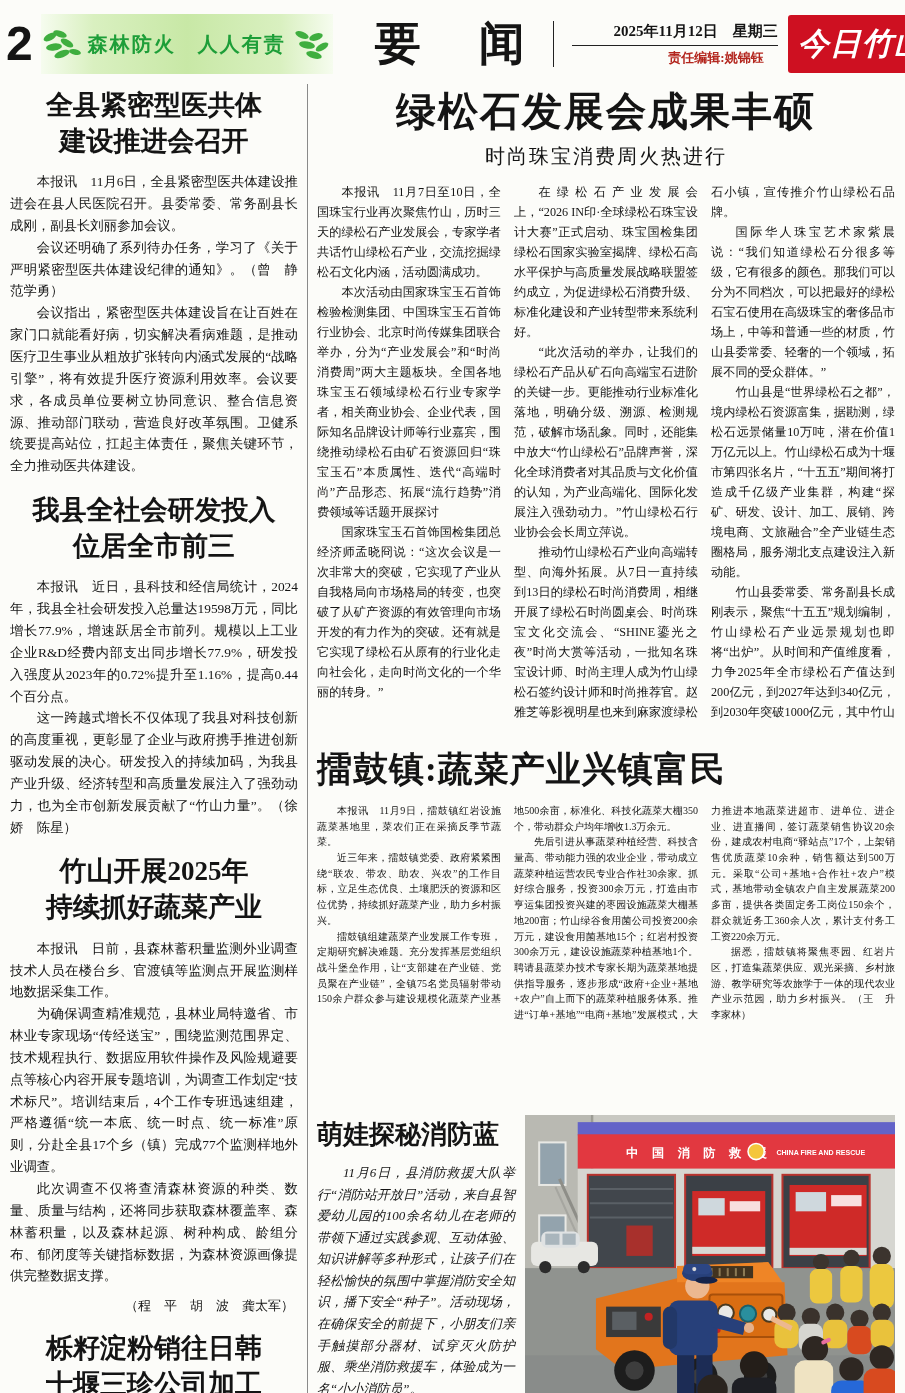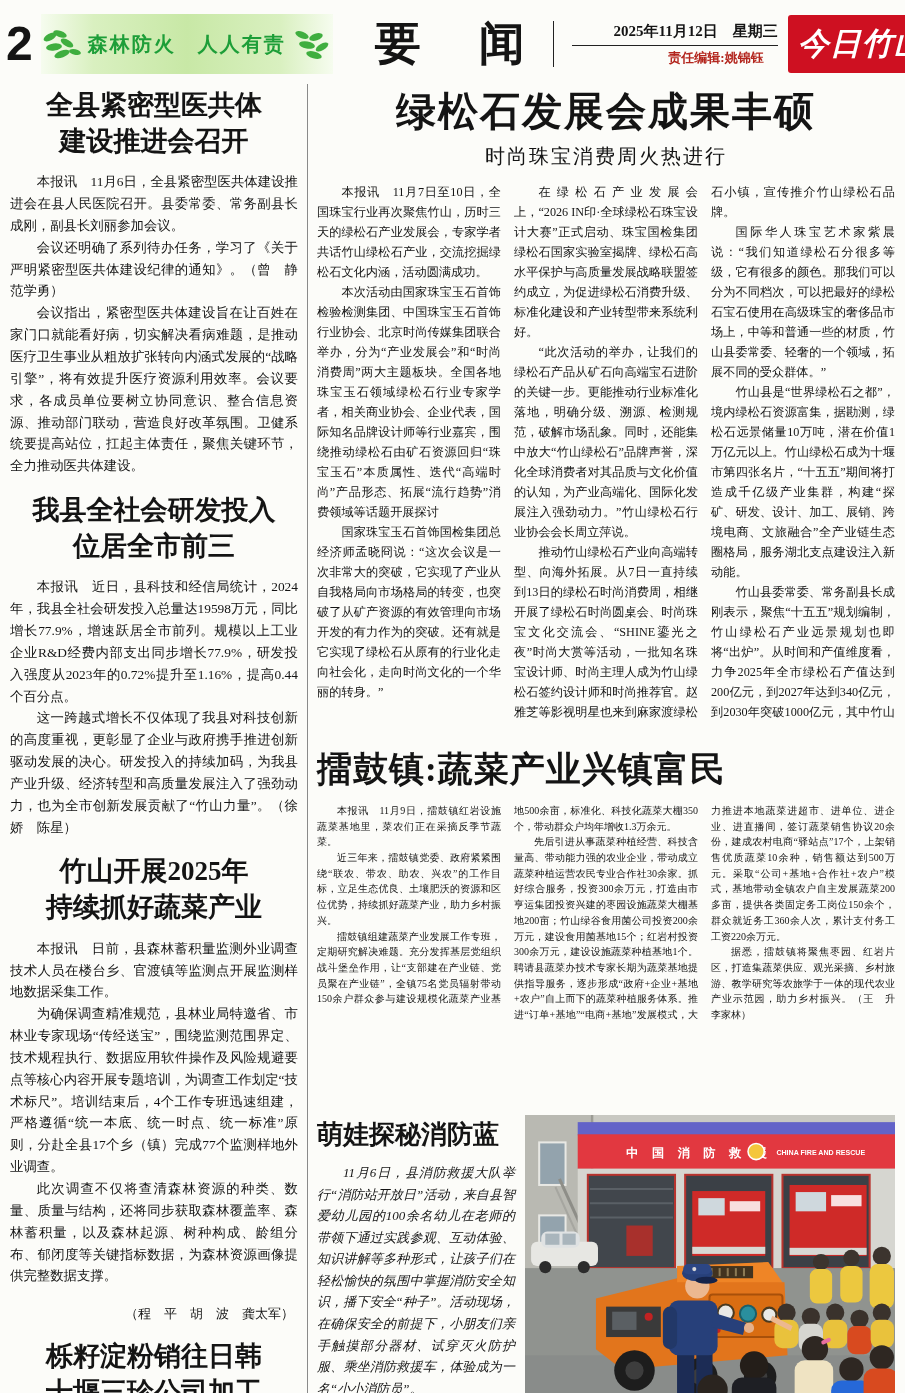--- a/index.html
+++ b/index.html
@@ -36,21 +36,21 @@
 
   
   .content { display:flex; padding:6px 10px 0 10px; gap:9px; }
   .v-rule { width:1px; background:#8a8a8a; flex:none; }
 
   .left-col { width:288px; flex:none; }
   .l-art { margin-bottom:16px; }
   .l-title { text-align:center; font-weight:bold; font-size:27px; line-height:1.32; margin:4px 0 12px; }
   .l-title span { display:block; }
   .l-body p { margin:0; text-indent:2em; font-size:13.4px; line-height:1.63; text-align:justify; }
-  .byline { text-align:right; font-size:13px; padding-right:4px; margin-top:18px; }
+  .byline { text-align:right; font-size:13px; padding-right:4px; margin-top:10px; }
 
   .right-col { flex:1; display:flex; flex-direction:column; min-width:0; }
   .t-title { text-align:center; font-size:40px; font-weight:bold; margin:0 0 4px; letter-spacing:2px; }
   .t-sub { text-align:center; font-size:20px; font-weight:normal; margin:0 0 12px; letter-spacing:2px; }
   .cols-3 { column-count:3; column-gap:13px; height:552px; overflow:hidden; }
   .cols-3 p { margin:0; text-indent:2em; font-size:12.2px; line-height:1.64; text-align:justify; }
 
   .lg-title { text-align:left; font-size:35px; font-weight:bold; margin:12px 0 10px; letter-spacing:1px; }
   .cols-3b { column-count:3; column-gap:13px; height:302px; overflow:hidden; }
   .cols-3b p { margin:0; text-indent:2em; font-size:10px; line-height:1.57; text-align:justify; }

